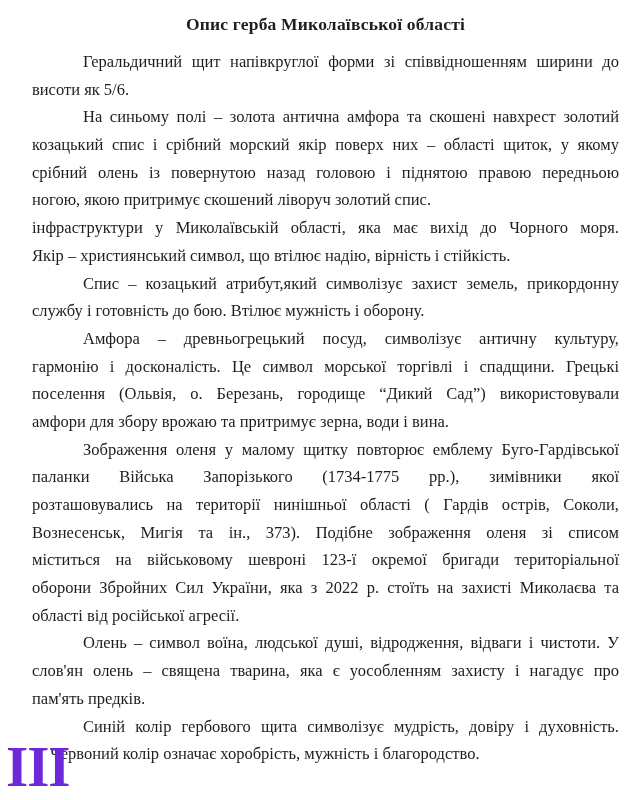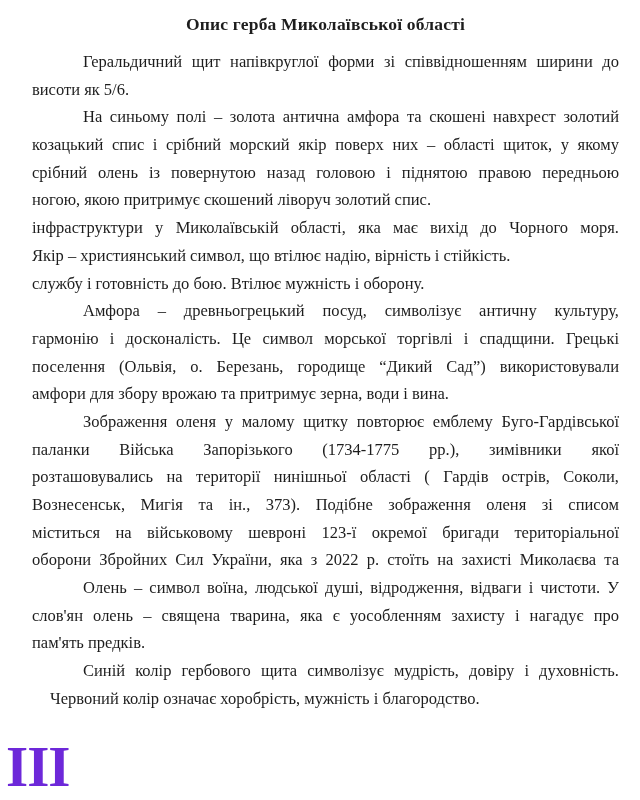--- a/index.html
+++ b/index.html
@@ -86,35 +86,37 @@
         <div class="line indent">На синьому полі – золота антична амфора та скошені навхрест золотий</div>
         <div class="line">козацький спис і срібний морский якір поверх них – області щиток, у якому</div>
         <div class="line">срібний олень із повернутою назад головою і піднятою правою передньою</div>
         <div class="line last">ногою, якою притримує скошений ліворуч золотий спис.</div>
       </div>
       <div class="paragraph">
         <div class="line">інфраструктури у Миколаївській області, яка має вихід до Чорного моря.</div>
         <div class="line last">Якір – християнський символ, що втілює надію, вірність і стійкість.</div>
       </div>
       <div class="paragraph">
+        <div class="line indent">Спис – козацький атрибут,який символізує захист земель, прикордонну</div>
         <div class="line last">службу і готовність до бою. Втілює мужність і оборону.</div>
       </div>
       <div class="paragraph">
         <div class="line indent">Амфора – древньогрецький посуд, символізує античну культуру,</div>
         <div class="line">гармонію і досконалість. Це символ морської торгівлі і спадщини. Грецькі</div>
         <div class="line">поселення (Ольвія, о. Березань, городище “Дикий Сад”) використовували</div>
         <div class="line last">амфори для збору врожаю та притримує зерна, води і вина.</div>
       </div>
       <div class="paragraph">
         <div class="line indent">Зображення оленя у малому щитку повторює емблему Буго-Гардівської</div>
         <div class="line">паланки Війська Запорізького (1734-1775 рр.), зимівники якої</div>
         <div class="line">розташовувались на території нинішньої області ( Гардів острів, Соколи,</div>
         <div class="line">Вознесенськ, Мигія та ін., 373). Подібне зображення оленя зі списом</div>
         <div class="line">міститься на військовому шевроні 123-ї окремої бригади територіальної</div>
         <div class="line">оборони Збройних Сил України, яка з 2022 р. стоїть на захисті Миколаєва та</div>
+        <div class="line last">області від російської агресії.</div>
       </div>
       <div class="paragraph">
         <div class="line indent">Олень – символ воїна, людської душі, відродження, відваги і чистоти. У</div>
         <div class="line">слов'ян олень – священа тварина, яка є уособленням захисту і нагадує про</div>
         <div class="line last">пам'ять предків.</div>
       </div>
       <div class="paragraph">
         <div class="line indent">Синій колір гербового щита символізує мудрість, довіру і духовність.</div>
         <div class="line last">Червоний колір означає хоробрість, мужність і благородство.</div>
       </div>

